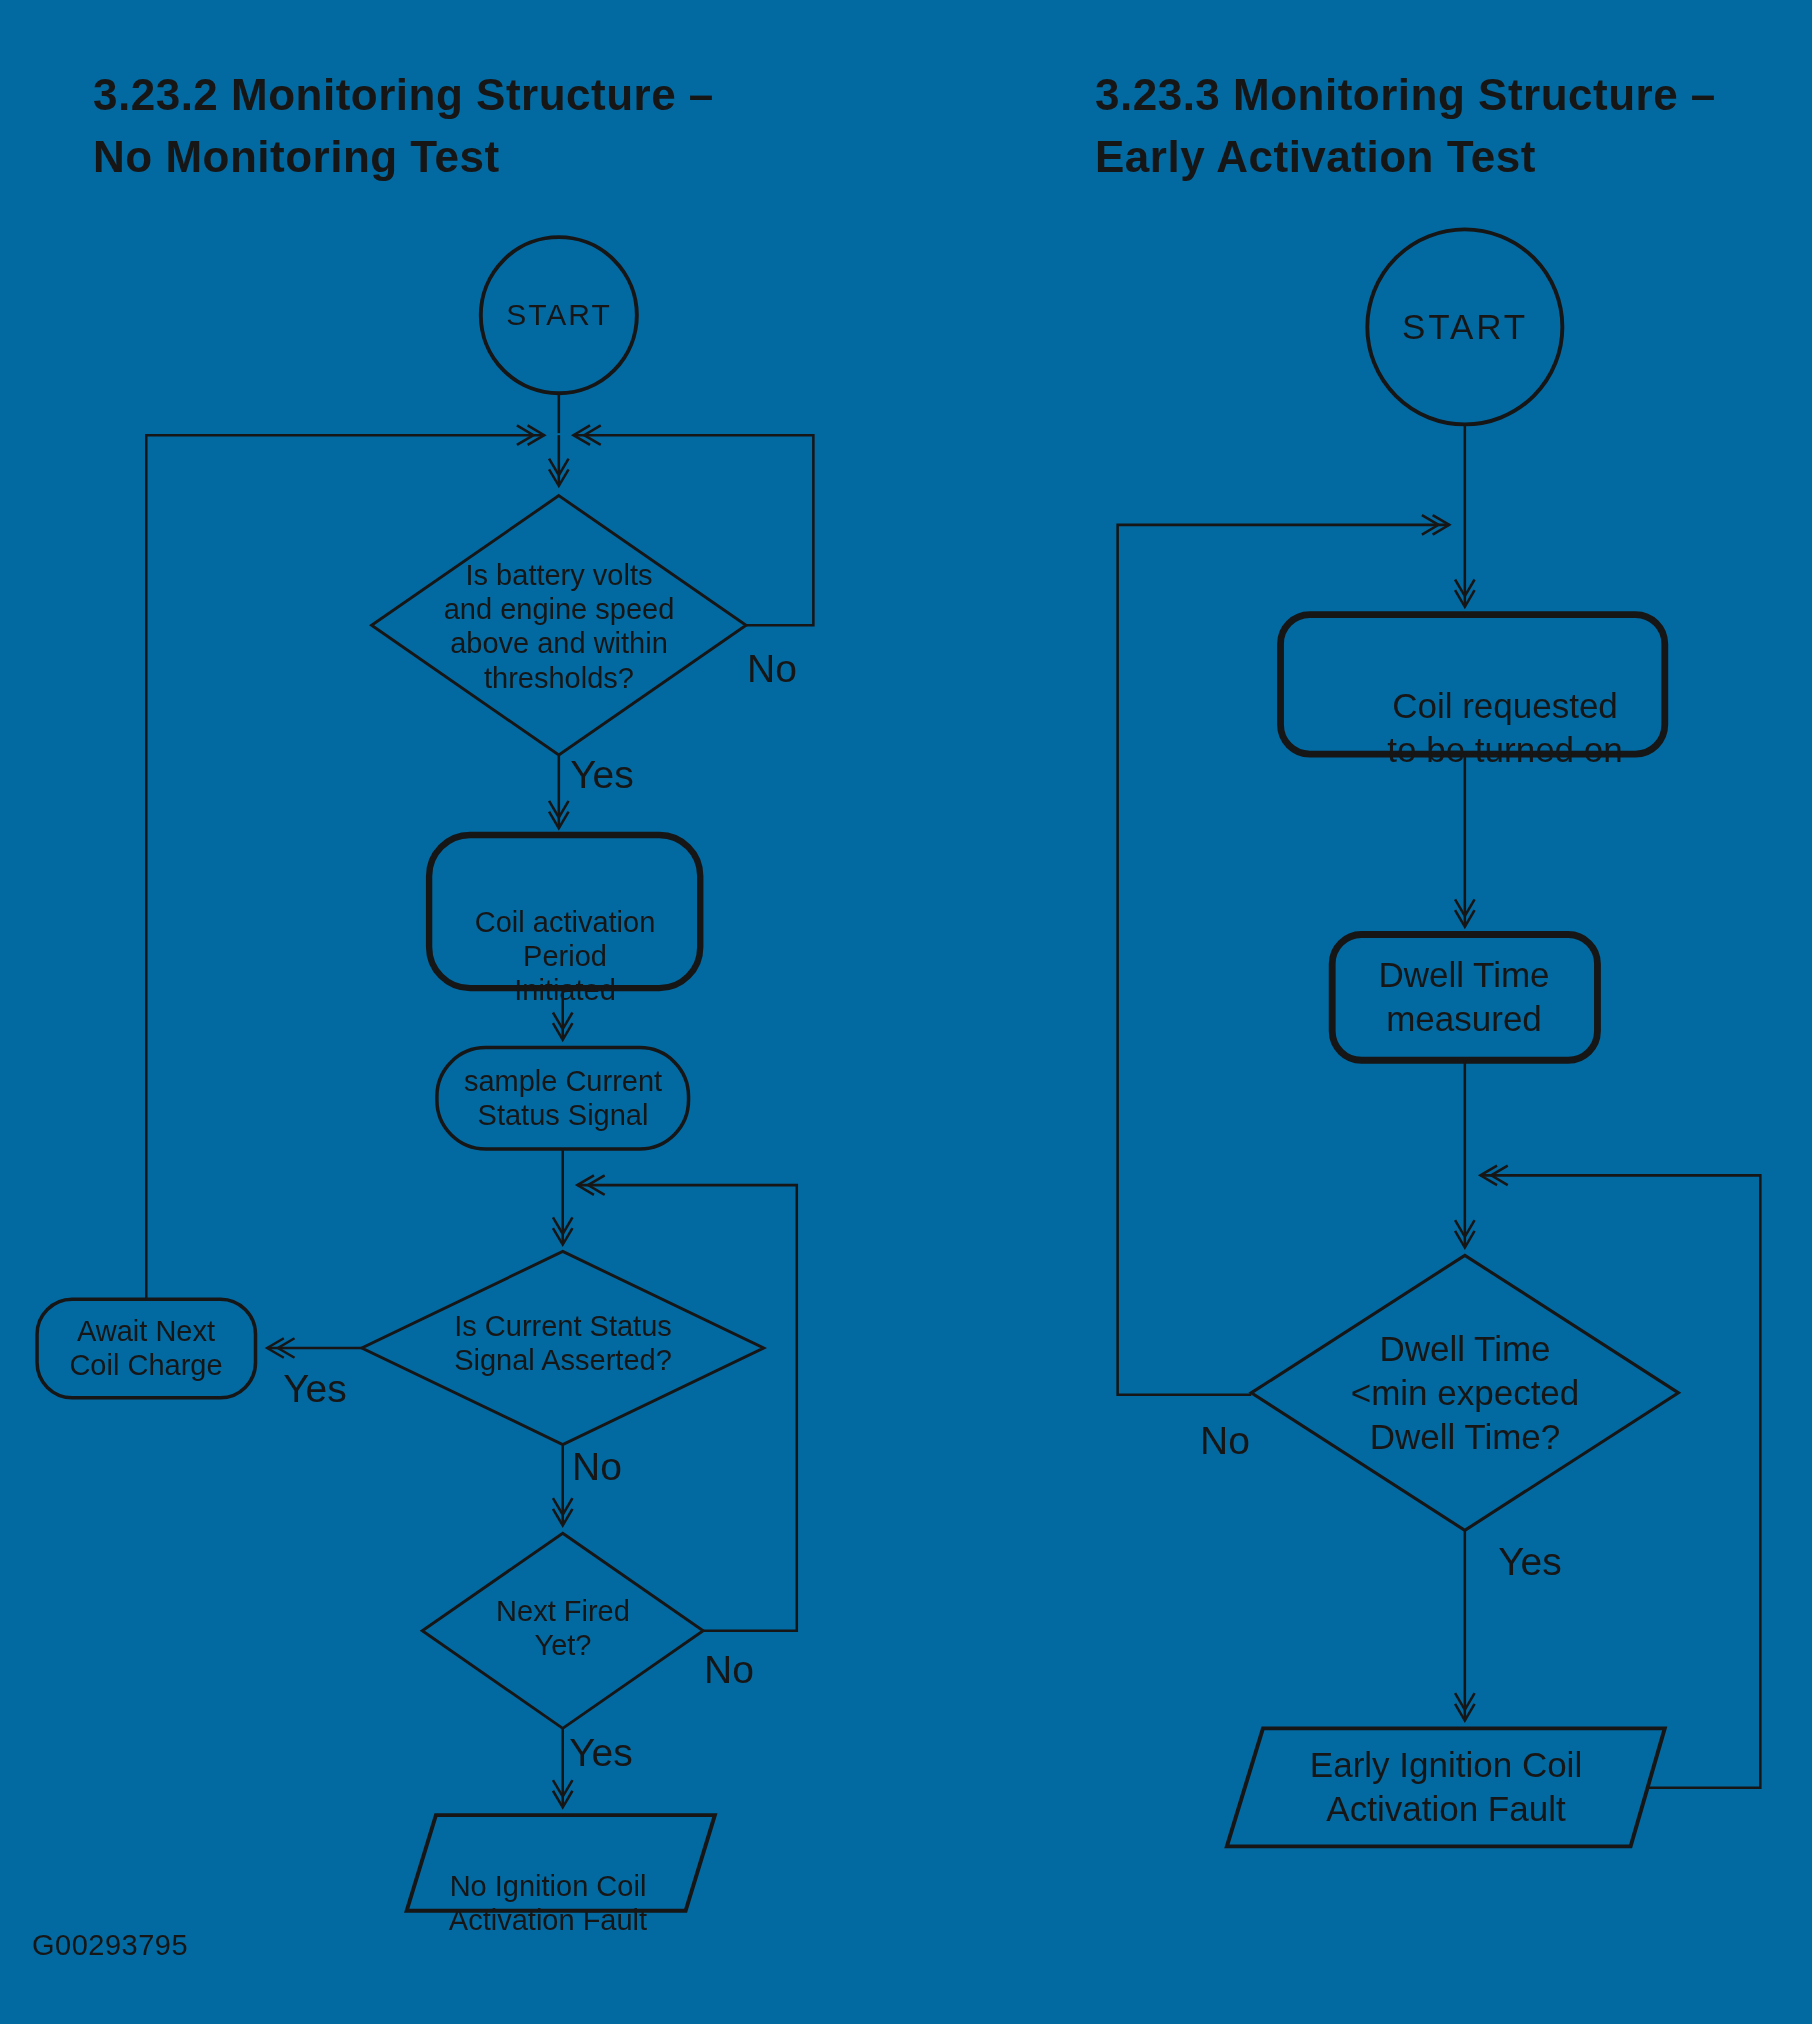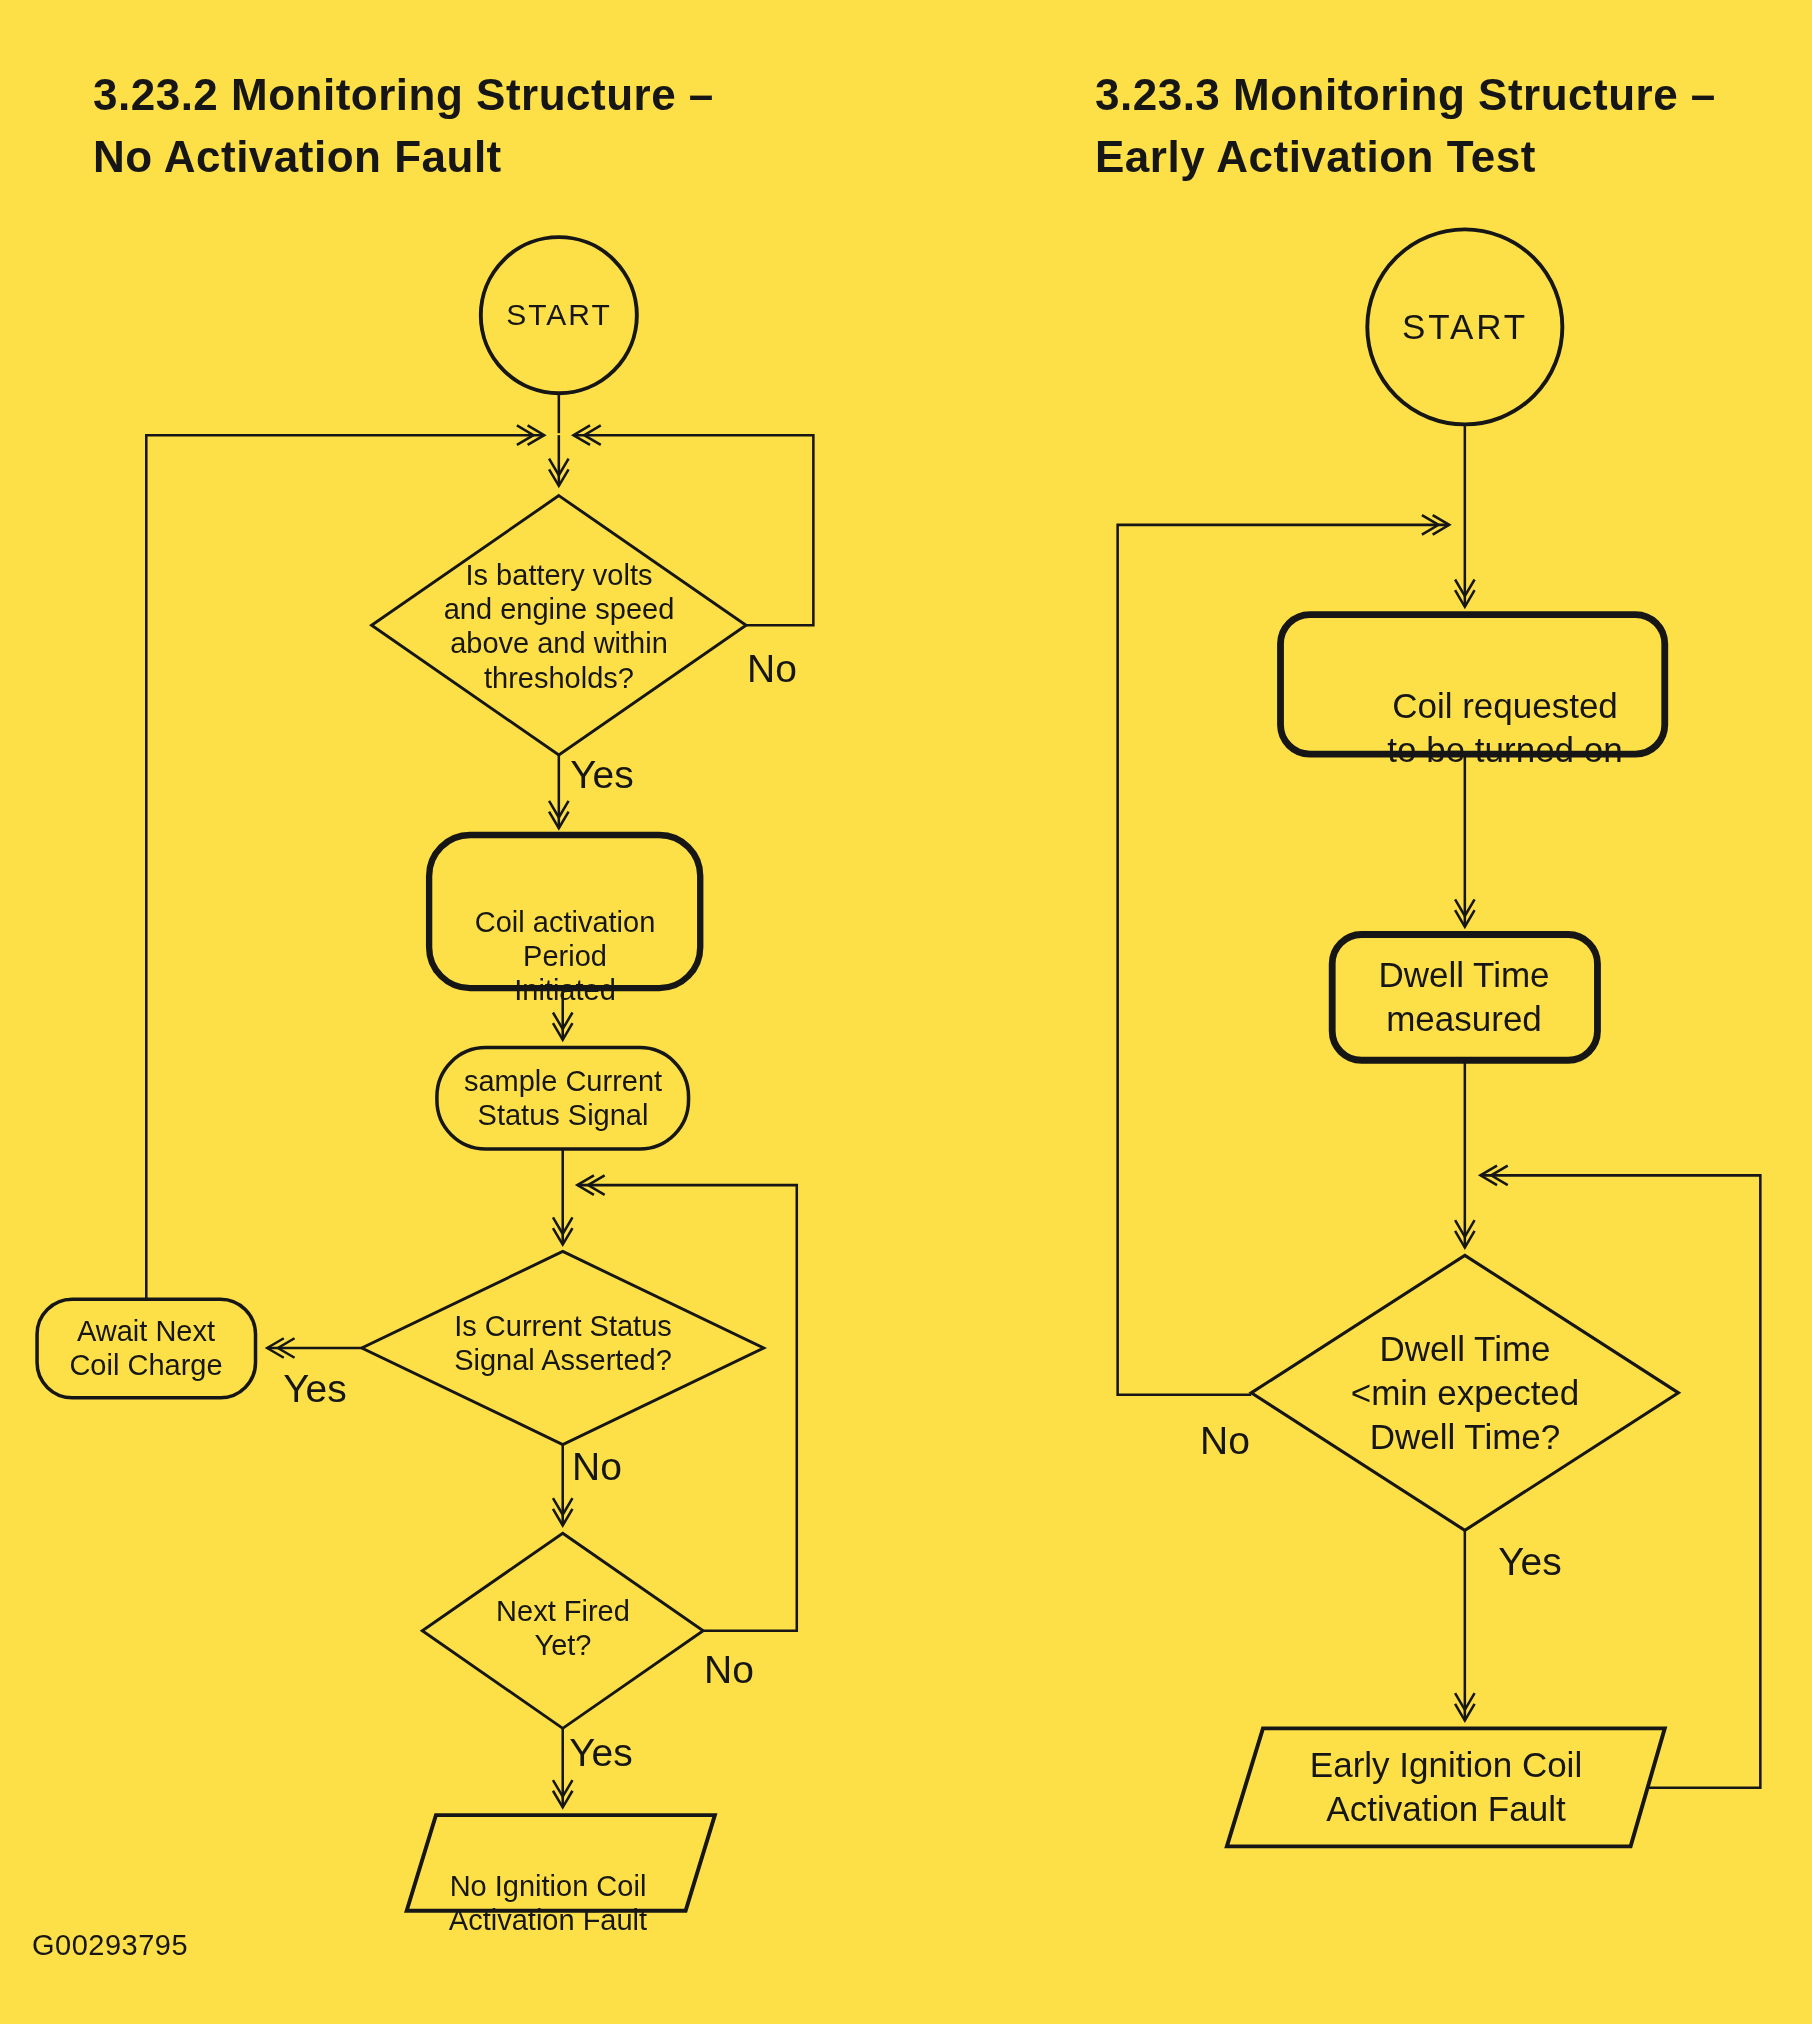--- a/index.html
+++ b/index.html
@@ -1,19 +1,19 @@
 <!DOCTYPE html>
 <html><head>
 <meta charset="utf-8">
 <style>
   html,body{margin:0;padding:0;background:#ffffff;}
   .canvas{
     position:relative;
     width:1813px;height:2025px;
-    background:#fde047;
+    background:#0369a1;
     font-family:"Liberation Sans","DejaVu Sans",sans-serif;
     color:#161616;
     overflow:hidden;
   }
   svg.flow{position:absolute;left:0;top:0;}
   .txt{
     position:absolute;
     transform:translate(-50%,-50%);
     text-align:center;
     white-space:pre-line;
@@ -79,21 +79,21 @@
     <rect x="1366" y="958" width="272" height="129" rx="30" fill="none" stroke="#161616" stroke-width="7"></rect>
     <path d="M1502,1087 L1502,1279" fill="none" stroke="#161616" stroke-width="2.6" marker-end="url(#arr)"></path>
     <path d="M1689,1833 L1805,1833 L1805,1205 L1518,1205" fill="none" stroke="#161616" stroke-width="2.6" marker-end="url(#arr)"></path>
     <polygon points="1502,1287 1721,1428 1502,1569 1283,1428" fill="none" stroke="#161616" stroke-width="3.2"></polygon>
     <path d="M1502,1569 L1502,1764" fill="none" stroke="#161616" stroke-width="2.6" marker-end="url(#arr)"></path>
     <polygon points="1295,1772 1707,1772 1672,1893 1258,1893" fill="none" stroke="#161616" stroke-width="4"></polygon>
   </svg>
 
   <div class="title-block" style="left:93px;top:64px;">
     <div>3.23.2 Monitoring Structure –</div>
-    <div>No Activation Fault</div>
+    <div>No Monitoring Test</div>
   </div>
   <div class="title-block" style="left:1095px;top:64px;">
     <div>3.23.3 Monitoring Structure –</div>
     <div>Early Activation Test</div>
   </div>
 
   <div class="txt start-label" style="left:559px;top:315px;">START</div>
   <div class="txt node-label" style="left:559px;top:626px;">Is battery volts
 and engine speed
 above and within

